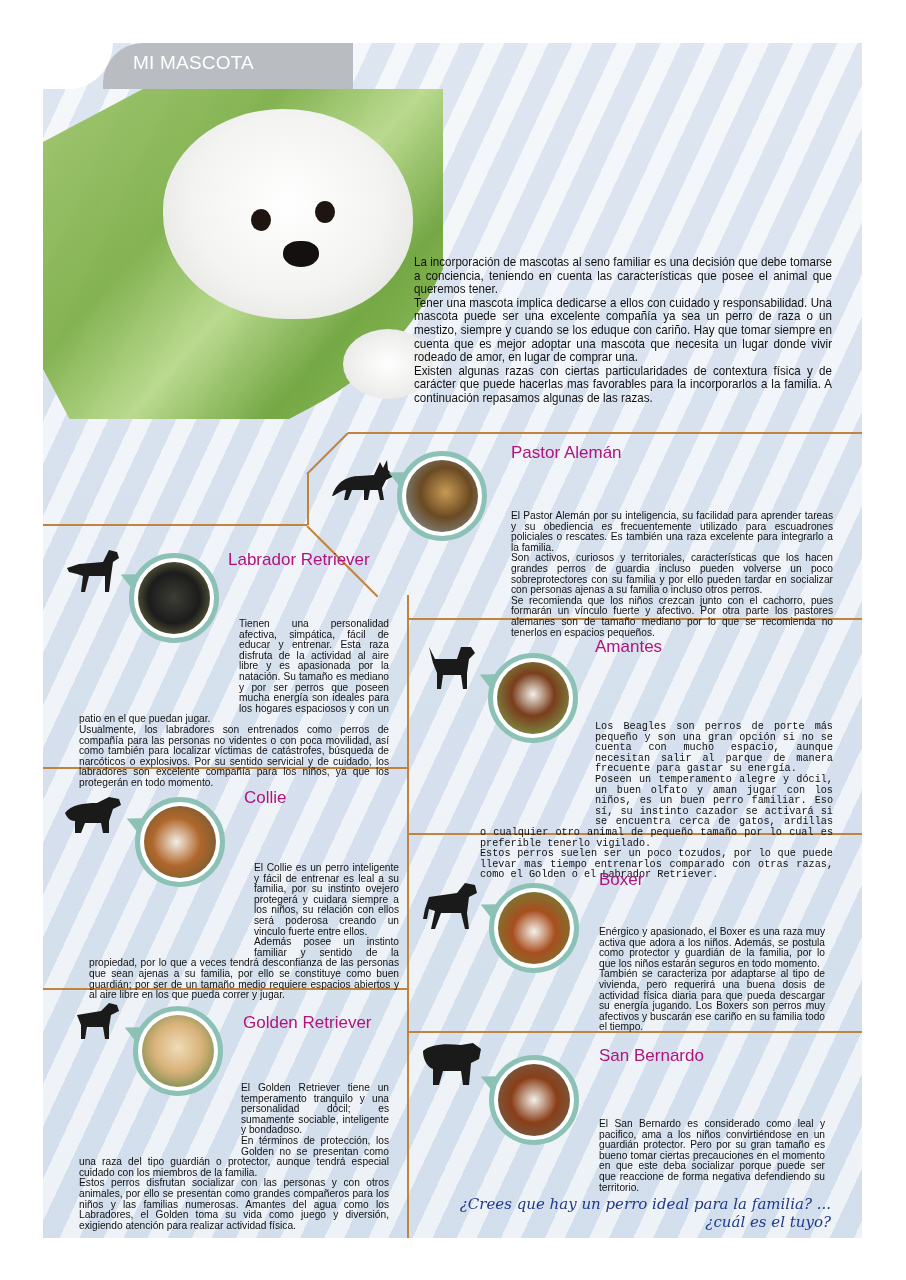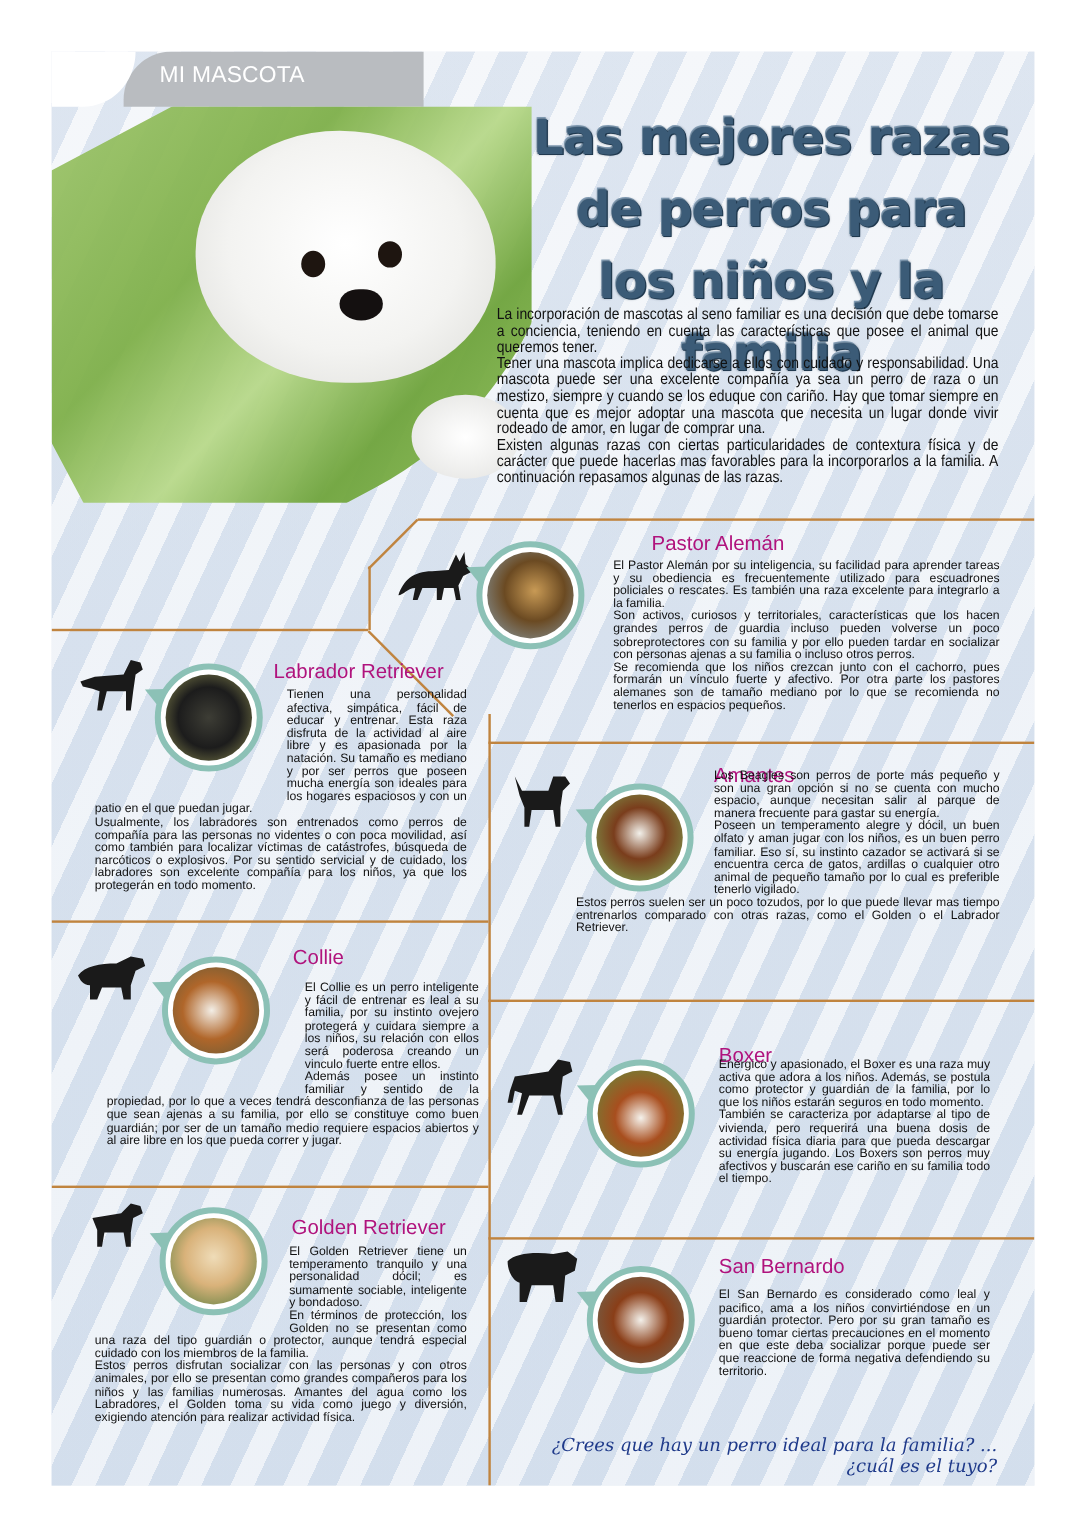--- a/index.html
+++ b/index.html
@@ -61,21 +61,21 @@
   .intro p { margin: 0; }
 
   
   .hline { position: absolute; height: 2px; background: #c0843f; }
   .vline { position: absolute; width: 2px; background: #c0843f; }
   .diag { position: absolute; height: 2px; background: #c0843f; transform-origin: left center; }
 
   .breed { position: absolute; }
   .breed-title { position: absolute; color: #b0137d; font-size: 17px; white-space: nowrap; }
   .breed-text {
-    position: absolute; font-size: 10.2px; line-height: 10.6px; text-align: justify; color: #111;
+    position: absolute; font-size: 10.2px; line-height: 10.6px; text-align: justify; color: #111; margin-top: 44px;
   }
   .breed-text p { margin: 0; }
   .photo-ring {
     position: absolute; width: 90px; height: 90px; border-radius: 50%;
     border: 5px solid #8cc1b6; background: #fff; padding: 4px;
   }
   .photo-ring::before {
     content: ""; position: absolute; left: -14px; top: 12px; width: 0; height: 0;
     border-top: 8px solid transparent; border-bottom: 8px solid transparent; border-right: 16px solid #8cc1b6;
     transform: rotate(25deg);
@@ -100,25 +100,20 @@
   <div class="hero">
     <div class="hammock"></div>
     <div class="dog-head">
       <div class="dog-eye" style="left:88px;top:100px;"></div>
       <div class="dog-eye" style="left:152px;top:92px;"></div>
       <div class="dog-nose" style="left:120px;top:132px;"></div>
     </div>
     <div class="dog-paw"></div>
   </div>
 
-  <div class="title">
-    <div>Las mejores razas</div>
-    <div>de perros para</div>
-    <div>los niños y la familia</div>
-  </div>
 
   <div class="intro">
     <p>La incorporación de mascotas al seno familiar es una decisión que debe tomarse a conciencia, teniendo en cuenta las características que posee el animal que queremos tener.</p>
     <p>Tener una mascota implica dedicarse a ellos con cuidado y responsabilidad. Una mascota puede ser una excelente compañía ya sea un perro de raza o un mestizo, siempre y cuando se los eduque con cariño. Hay que tomar siempre en cuenta que es mejor adoptar una mascota que necesita un lugar donde vivir rodeado de amor, en lugar de comprar una.</p>
     <p>Existen algunas razas con ciertas particularidades de contextura física y de carácter que puede hacerlas mas favorables para la incorporarlos a la familia. A continuación repasamos algunas de las razas.</p>
   </div>
 
   <div class="hline" style="left:305px;top:389px;width:514px;"></div>
   <div class="diag" style="left:264px;top:430px;width:58px;transform:rotate(-45deg);"></div>
   <div class="vline" style="left:264px;top:429px;height:53px;"></div>
@@ -131,21 +126,21 @@
   <div class="hline" style="left:0;top:945px;width:364px;"></div>
   <div class="hline" style="left:364px;top:988px;width:455px;"></div>
 
   <div class="breed">
     <svg class="silhouette" style="left:287px;top:413px;" width="66" height="46" viewBox="0 0 66 46">
       <path d="M2 40 C6 28 14 20 30 20 L44 19 L50 6 L53 12 L57 4 L58 14 L64 20 L56 24 L52 32 L54 44 L50 44 L48 34 L40 34 L38 44 L34 44 L34 34 L22 34 L18 44 L14 44 L16 34 C10 34 6 40 2 40 Z" fill="#1a1a1a"></path>
     </svg>
     <div class="photo-ring" style="left:354px;top:408px;">
       <div class="photo" style="background: radial-gradient(circle at 55% 45%, #c89a55 0%, #6b4a22 45%, #8aa1b0 100%);"></div>
     </div>
-    <div class="breed-title" style="left:468px;top:400px;margin-left:32px;">Pastor Alemán</div>
+    <div class="breed-title" style="left:468px;top:400px;">Pastor Alemán</div>
     <div class="breed-text" style="left:468px;top:424px;width:322px;">
       <p>El Pastor Alemán por su inteligencia, su facilidad para aprender tareas y su obediencia es frecuentemente utilizado para escuadrones policiales o rescates. Es también una raza excelente para integrarlo a la familia.</p>
       <p>Son activos, curiosos y territoriales, características que los hacen grandes perros de guardia incluso pueden volverse un poco sobreprotectores con su familia y por ello pueden tardar en socializar con personas ajenas a su familia o incluso otros perros.</p>
       <p>Se recomienda que los niños crezcan junto con el cachorro, pues formarán un vínculo fuerte y afectivo. Por otra parte los pastores alemanes son de tamaño mediano por lo que se recomienda no tenerlos en espacios pequeños.</p>
     </div>
   </div>
 
   <div class="breed">
     <svg class="silhouette" style="left:22px;top:503px;" width="56" height="50" viewBox="0 0 56 50">
       <path d="M2 22 L14 18 L38 16 L44 4 L52 6 L54 12 L48 16 L46 30 L44 46 L40 46 L40 30 L24 30 L20 46 L16 46 L18 30 L12 28 L4 26 Z" fill="#1a1a1a"></path>
@@ -162,21 +157,21 @@
   </div>
 
   <div class="breed">
     <svg class="silhouette" style="left:384px;top:600px;" width="50" height="48" viewBox="0 0 50 48">
       <path d="M2 4 L8 16 L30 16 L34 4 L44 4 L48 10 L42 16 L40 30 L40 46 L36 46 L34 32 L16 32 L14 46 L10 46 L10 30 L6 20 Z" fill="#1a1a1a"></path>
     </svg>
     <div class="photo-ring" style="left:445px;top:610px;">
       <div class="photo" style="background: radial-gradient(circle at 50% 45%, #f2f0ea 0%, #7a3d1c 40%, #7fb25a 100%);"></div>
     </div>
     <div class="breed-title" style="left:552px;top:594px;">Amantes</div>
-    <div class="breed-text" style="left:437px;top:599px;width:353px;">
+    <div class="breed-text" style="left:437px;top:635px;width:353px;font-family:Liberation Mono, monospace;">
       <div style="float:left;width:115px;height:96px;"></div>
       <p>Los Beagles son perros de porte más pequeño y son una gran opción si no se cuenta con mucho espacio, aunque necesitan salir al parque de manera frecuente para gastar su energía.</p>
       <p>Poseen un temperamento alegre y dócil, un buen olfato y aman jugar con los niños, es un buen perro familiar. Eso sí, su instinto cazador se activará si se encuentra cerca de gatos, ardillas o cualquier otro animal de pequeño tamaño por lo cual es preferible tenerlo vigilado.</p>
       <p>Estos perros suelen ser un poco tozudos, por lo que puede llevar mas tiempo entrenarlos comparado con otras razas, como el Golden o el Labrador Retriever.</p>
     </div>
   </div>
 
   <div class="breed">
     <svg class="silhouette" style="left:20px;top:752px;" width="60" height="40" viewBox="0 0 60 40">
       <path d="M2 18 C8 10 20 8 34 8 L46 2 L56 4 L58 10 L50 14 L46 26 L46 38 L40 38 L38 28 L22 28 L18 38 L12 38 L12 26 C6 26 4 22 2 18 Z" fill="#1a1a1a"></path>

